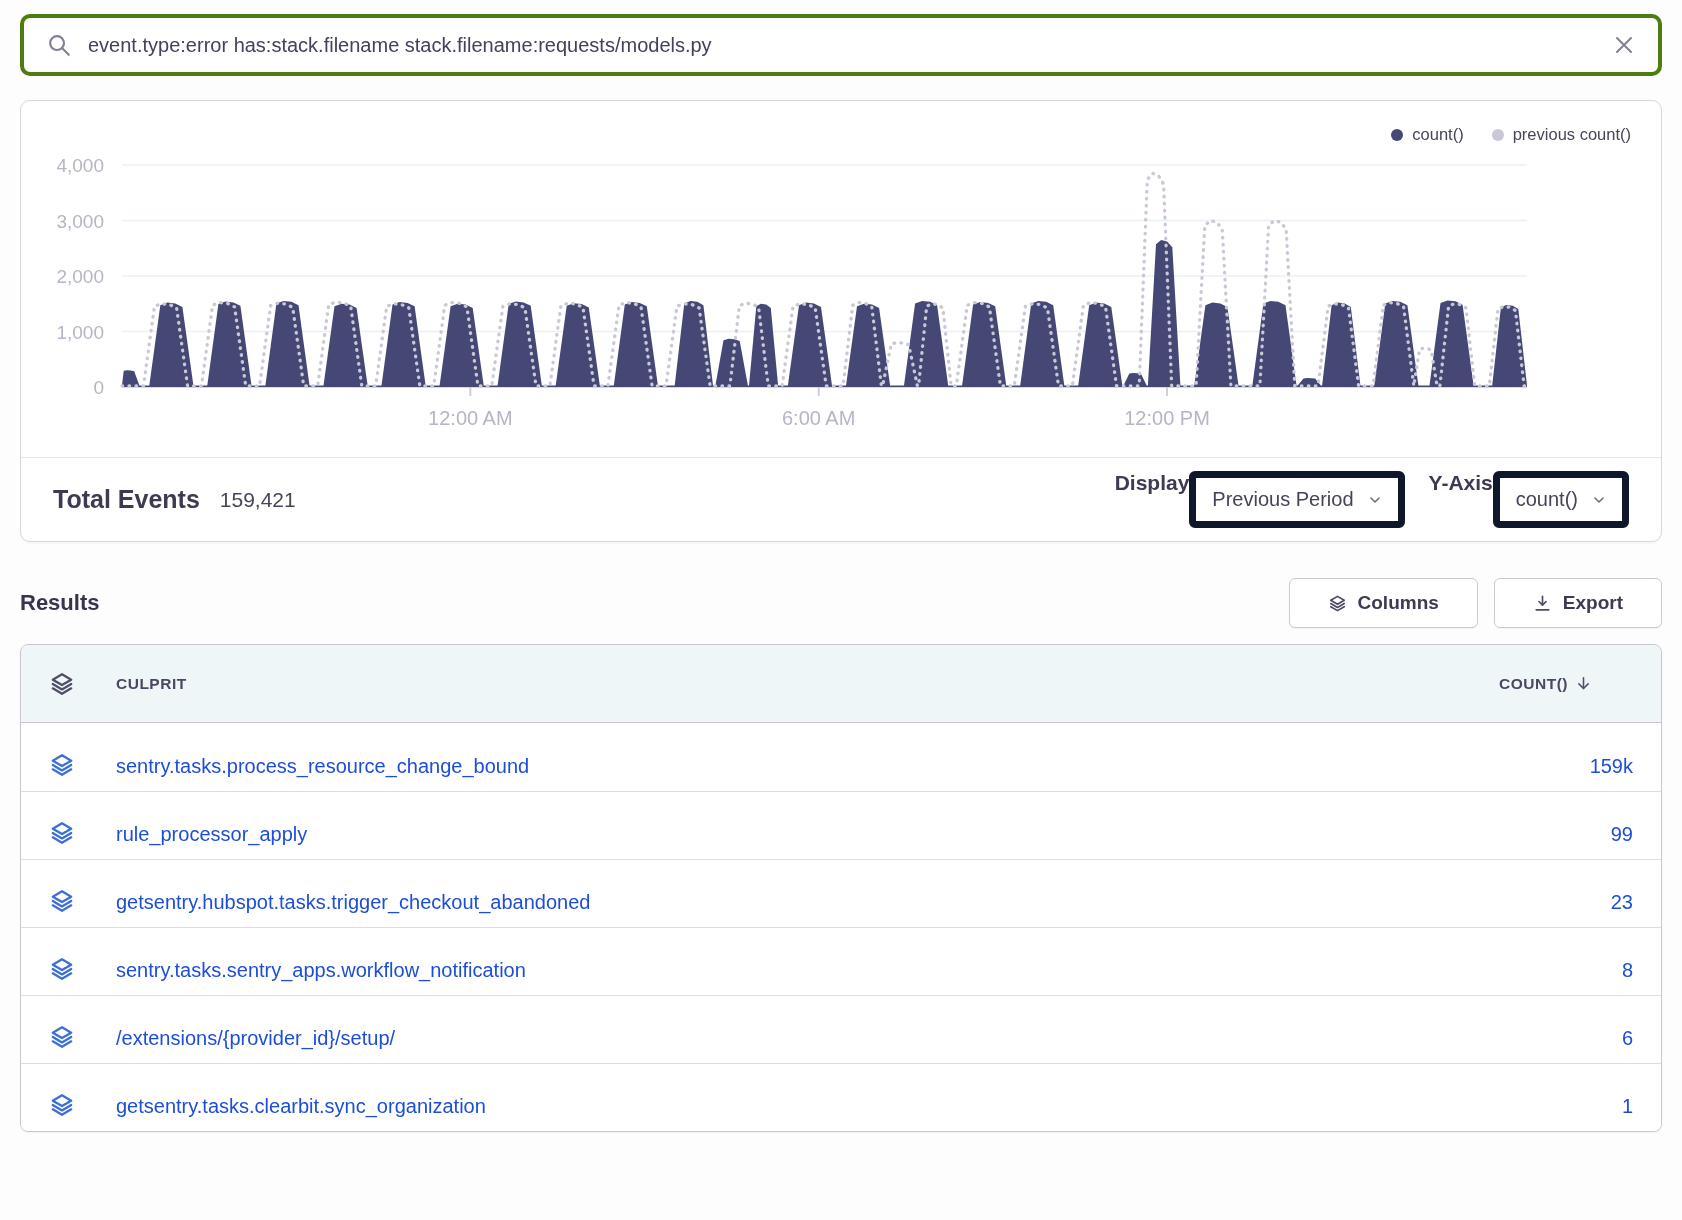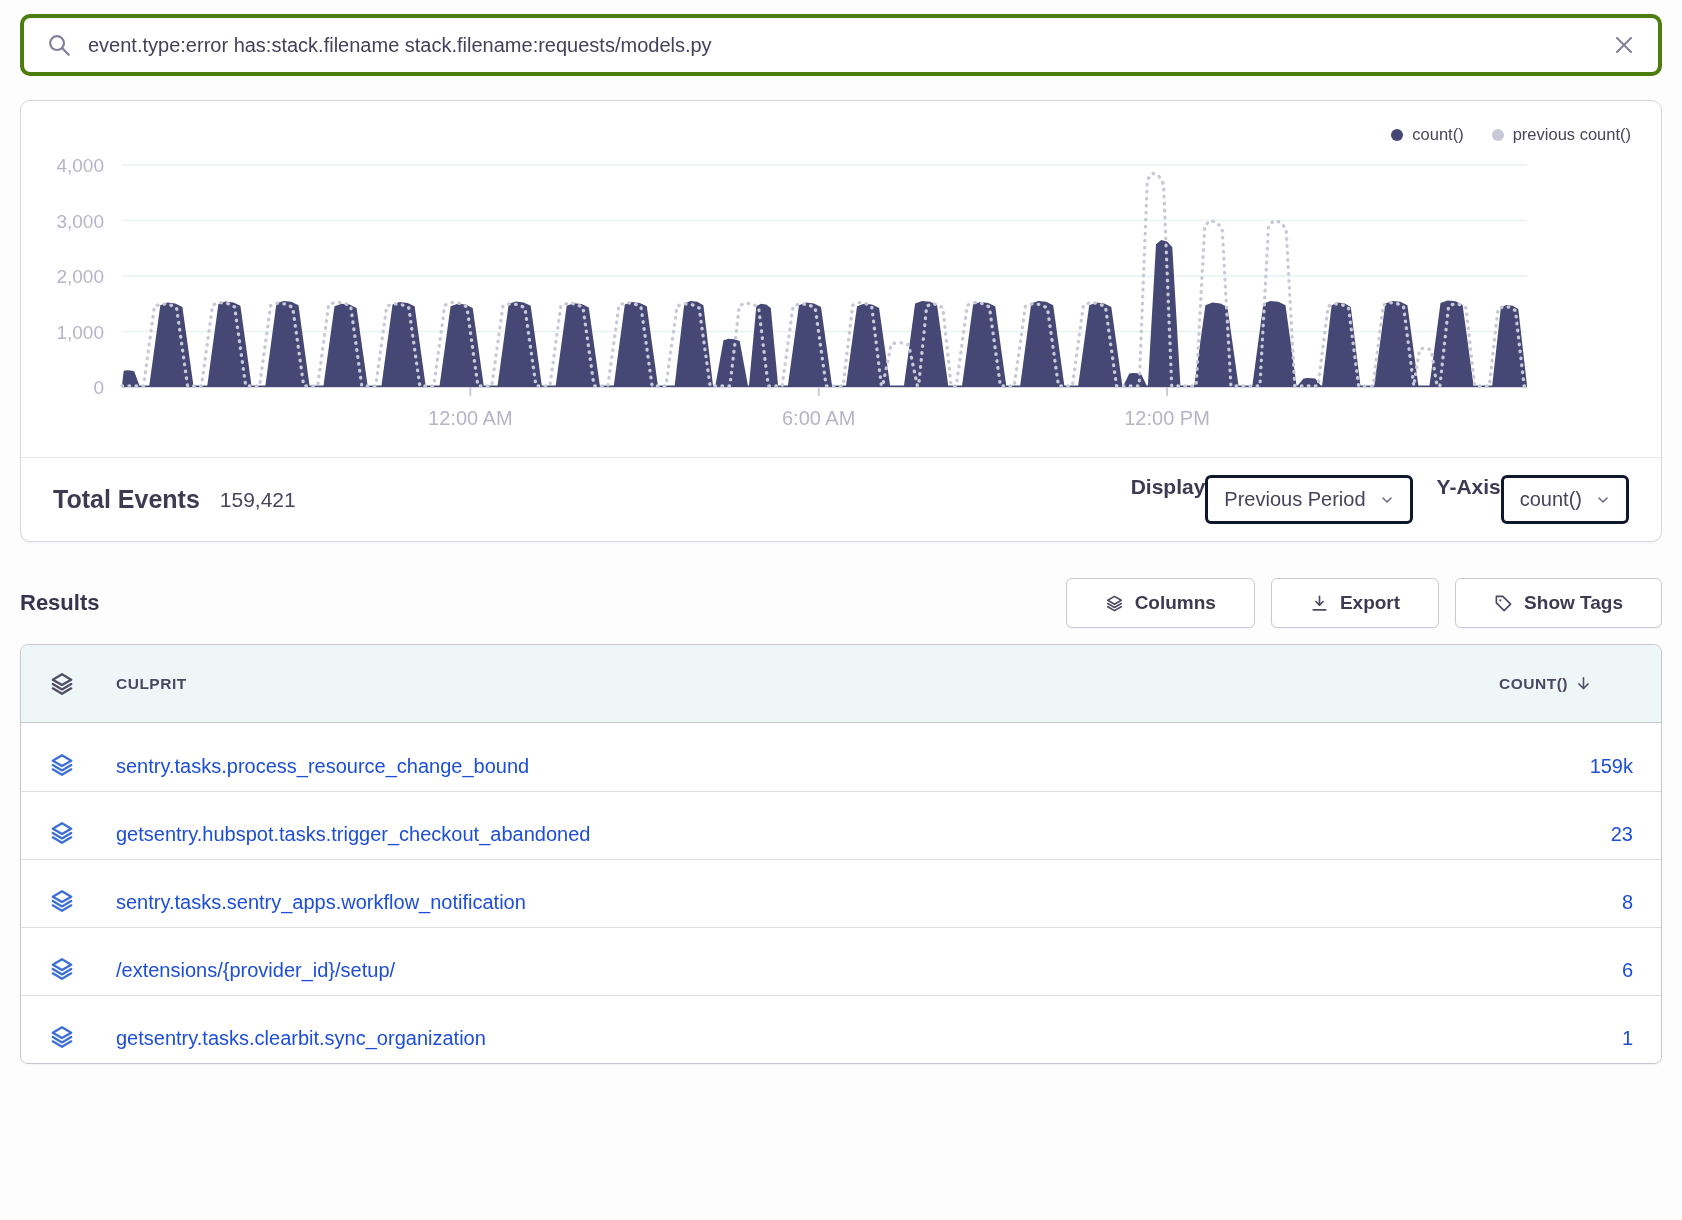--- a/index.html
+++ b/index.html
@@ -55,21 +55,21 @@
     height: 84px; display: flex; align-items: center;
     padding: 0 32px;
   }
   .te-label { font-weight: 700; font-size: 25px; color: #3e3a52; }
   .te-value { font-size: 21px; color: #49455c; margin-left: 20px; }
   .footer-right { margin-left: auto; display: flex; align-items: flex-start; font-size: 21px; }
   .f-label { font-weight: 700; color: #3e3a52; }
   .f-label.second { margin-left: 24px; }
   .dd-btn {
     display: flex; align-items: center; gap: 14px;
-    border: 3px solid #0f172a; border-radius: 6px; background: #fff;
+    border: 7px solid #0f172a; border-radius: 6px; background: #fff;
     padding: 10px 16px; font-family: inherit; font-size: 20px; color: #46425a;
     cursor: pointer;
   }
   .dd-btn .icon { color: #6d6980; }
 
   
   .results-row { margin-top: 36px; display: flex; align-items: center; }
   .results-title { font-size: 22px; font-weight: 700; color: #39344e; }
   .results-actions { margin-left: auto; display: flex; gap: 16px; }
   .action-btn {
@@ -205,29 +205,20 @@
       <button class="action-btn">
         <span class="icon">
           <svg width="19" height="19" viewBox="0 0 24 24" fill="none" stroke="currentColor" stroke-width="2.1" stroke-linecap="round" stroke-linejoin="round">
             <path d="M12 3v11"></path>
               <path d="M7.5 9.5 12 14l4.5-4.5"></path>
               <path d="M4 20h16"></path>
           </svg>
         </span>
         <span>Export</span>
       </button>
-      <button class="action-btn">
-        <span class="icon">
-          <svg width="19" height="19" viewBox="0 0 24 24" fill="none" stroke="currentColor" stroke-width="2.1" stroke-linejoin="round">
-            <path d="M3 3h8.2L21 12.8 12.8 21 3 11.2Z"></path>
-              <circle cx="8" cy="8" r="1.4" fill="currentColor" stroke="none"></circle>
-          </svg>
-        </span>
-        <span>Show Tags</span>
-      </button>
     </div>
   </div>
 
   <div class="results-table">
     <div class="t-header">
       <span class="icon">
         <svg width="26" height="26" viewBox="0 0 24 24" fill="none" stroke="currentColor" stroke-width="2.1" stroke-linejoin="round" stroke-linecap="round">
           <path d="M12 3 3.5 8 12 13 20.5 8Z"></path>
             <path d="M3.5 12 12 17 20.5 12"></path>
             <path d="M3.5 16 12 21 20.5 16"></path>
@@ -257,20 +248,31 @@
       <span class="t-count">159k</span>
     </div>
     <div class="t-row">
       <span class="icon">
         <svg width="26" height="26" viewBox="0 0 24 24" fill="none" stroke="currentColor" stroke-width="2.1" stroke-linejoin="round" stroke-linecap="round">
             <path d="M12 3 3.5 8 12 13 20.5 8Z"></path>
             <path d="M3.5 12 12 17 20.5 12"></path>
             <path d="M3.5 16 12 21 20.5 16"></path>
           </svg>
       </span>
+      <span class="t-culprit">rule_processor_apply</span>
+      <span class="t-count">99</span>
+    </div>
+    <div class="t-row">
+      <span class="icon">
+        <svg width="26" height="26" viewBox="0 0 24 24" fill="none" stroke="currentColor" stroke-width="2.1" stroke-linejoin="round" stroke-linecap="round">
+            <path d="M12 3 3.5 8 12 13 20.5 8Z"></path>
+            <path d="M3.5 12 12 17 20.5 12"></path>
+            <path d="M3.5 16 12 21 20.5 16"></path>
+          </svg>
+      </span>
       <span class="t-culprit">getsentry.hubspot.tasks.trigger_checkout_abandoned</span>
       <span class="t-count">23</span>
     </div>
     <div class="t-row">
       <span class="icon">
         <svg width="26" height="26" viewBox="0 0 24 24" fill="none" stroke="currentColor" stroke-width="2.1" stroke-linejoin="round" stroke-linecap="round">
             <path d="M12 3 3.5 8 12 13 20.5 8Z"></path>
             <path d="M3.5 12 12 17 20.5 12"></path>
             <path d="M3.5 16 12 21 20.5 16"></path>
           </svg>

